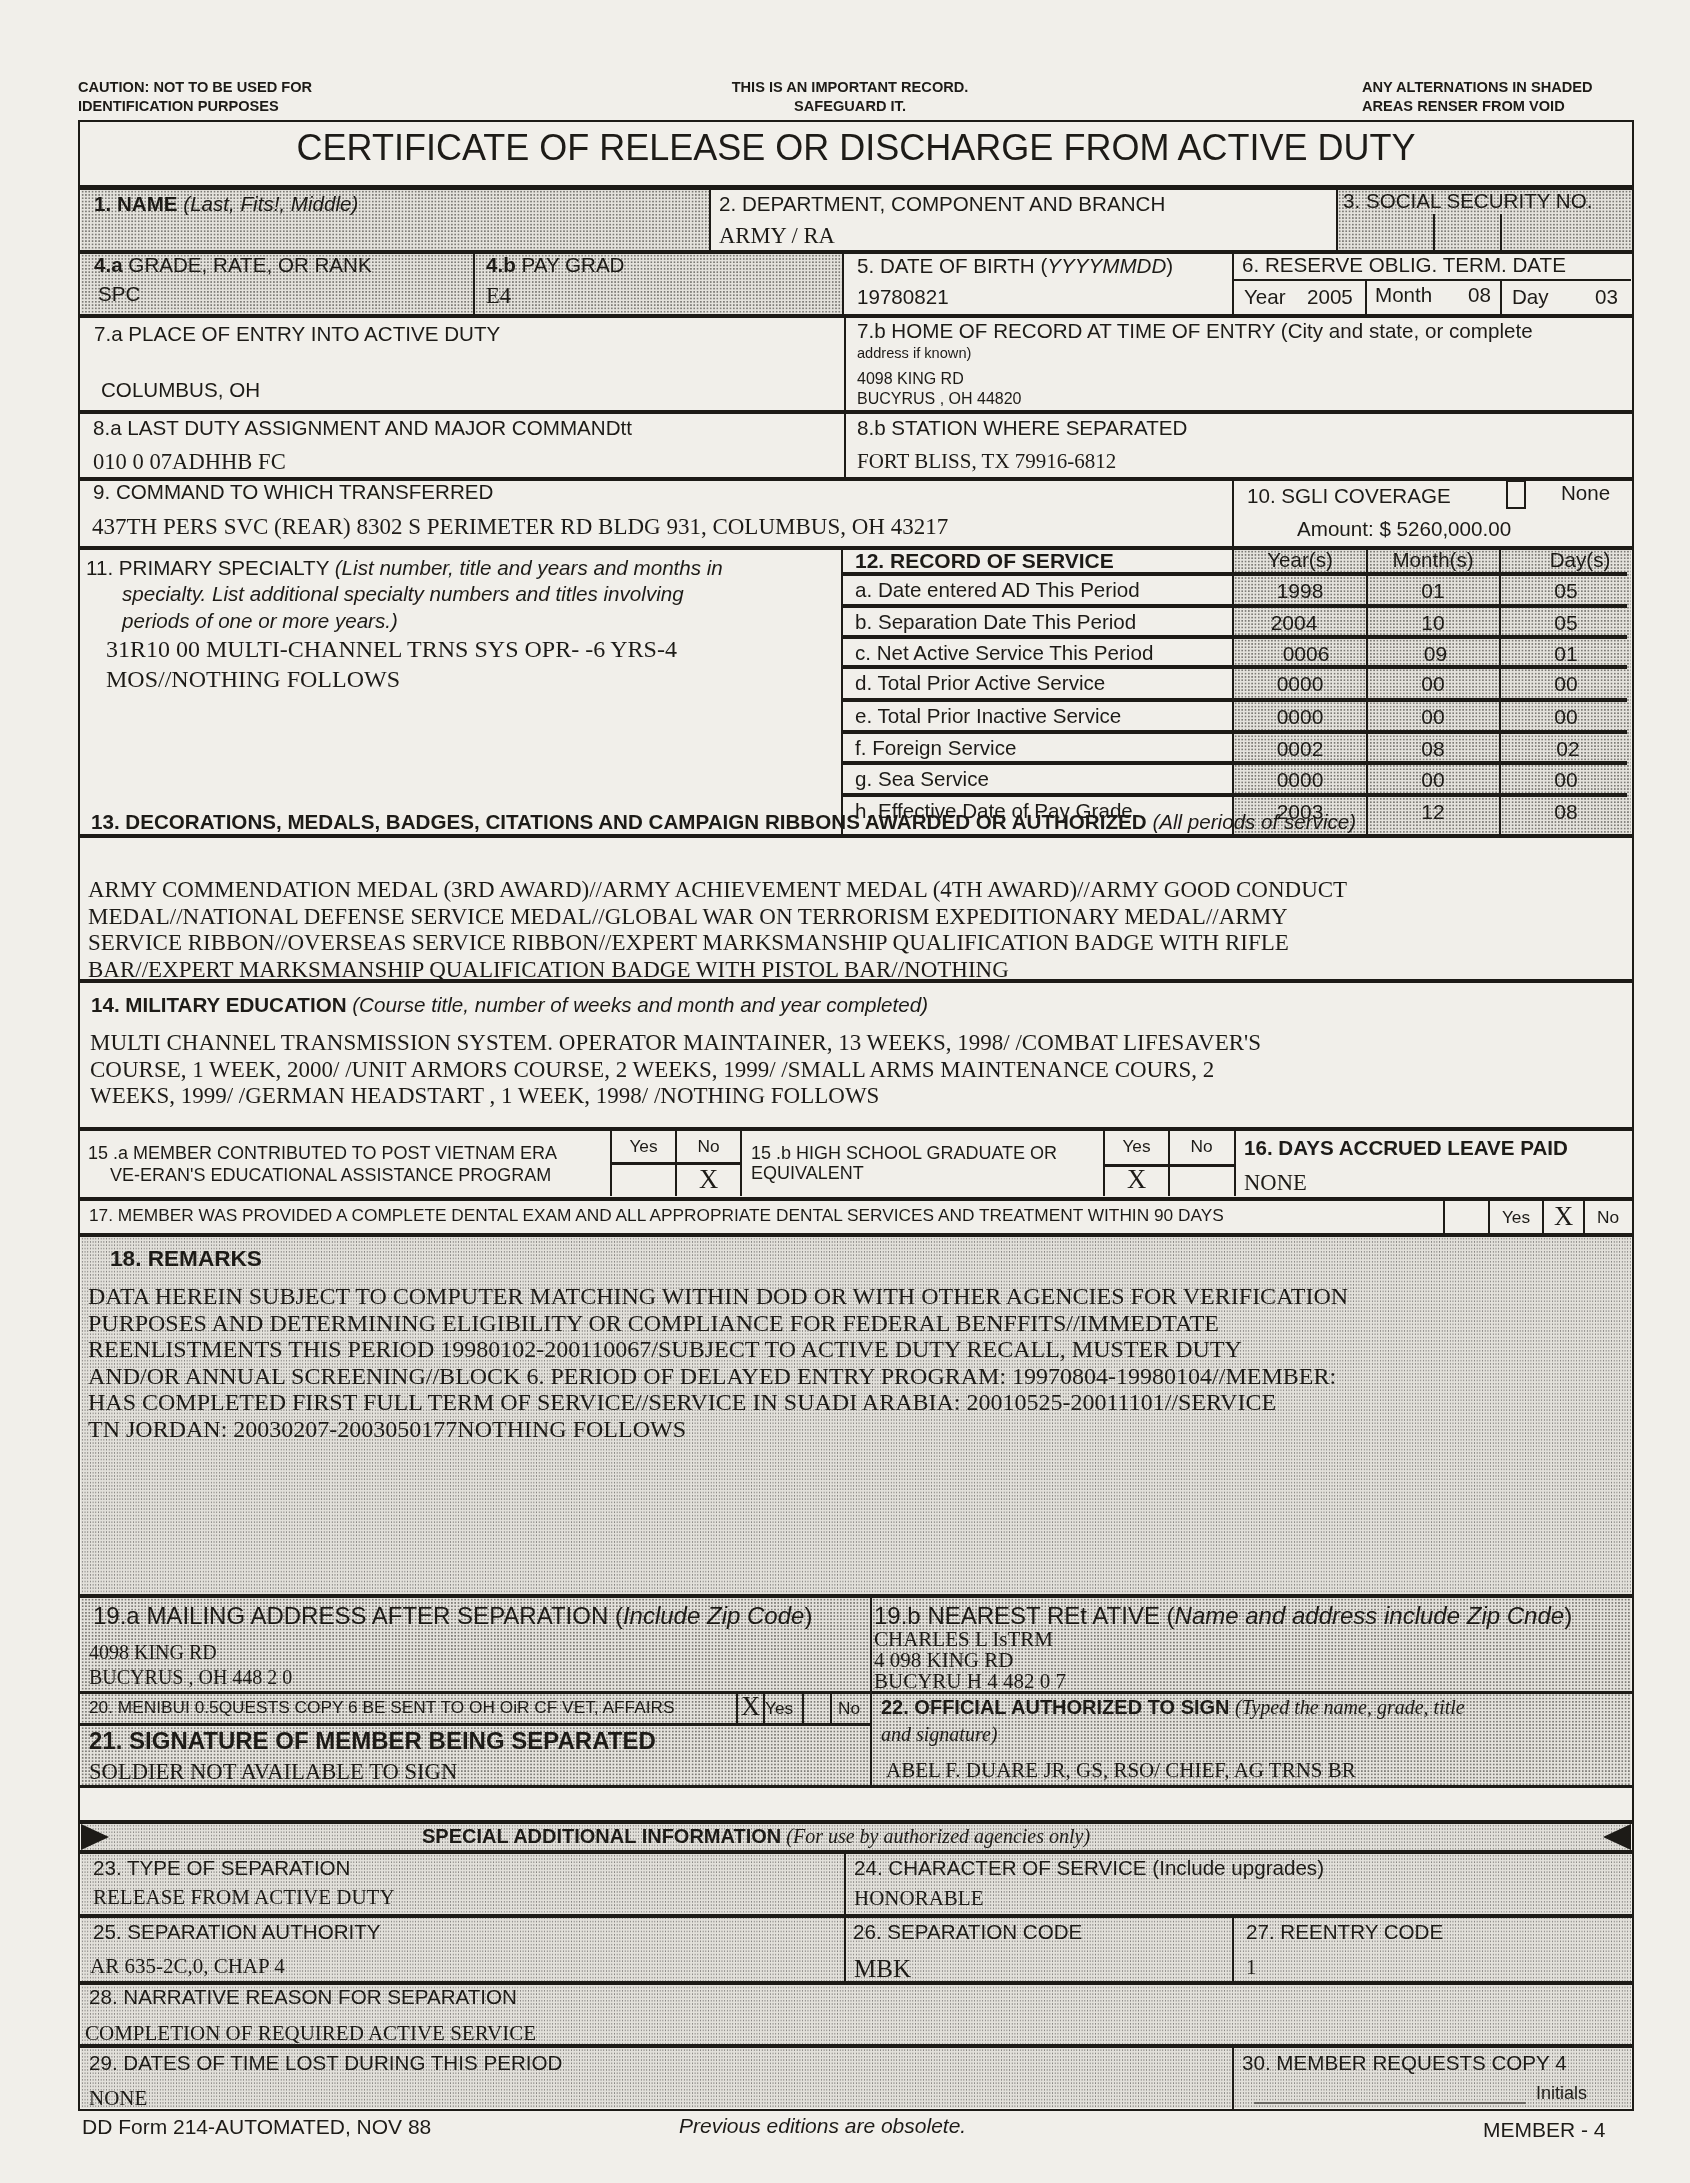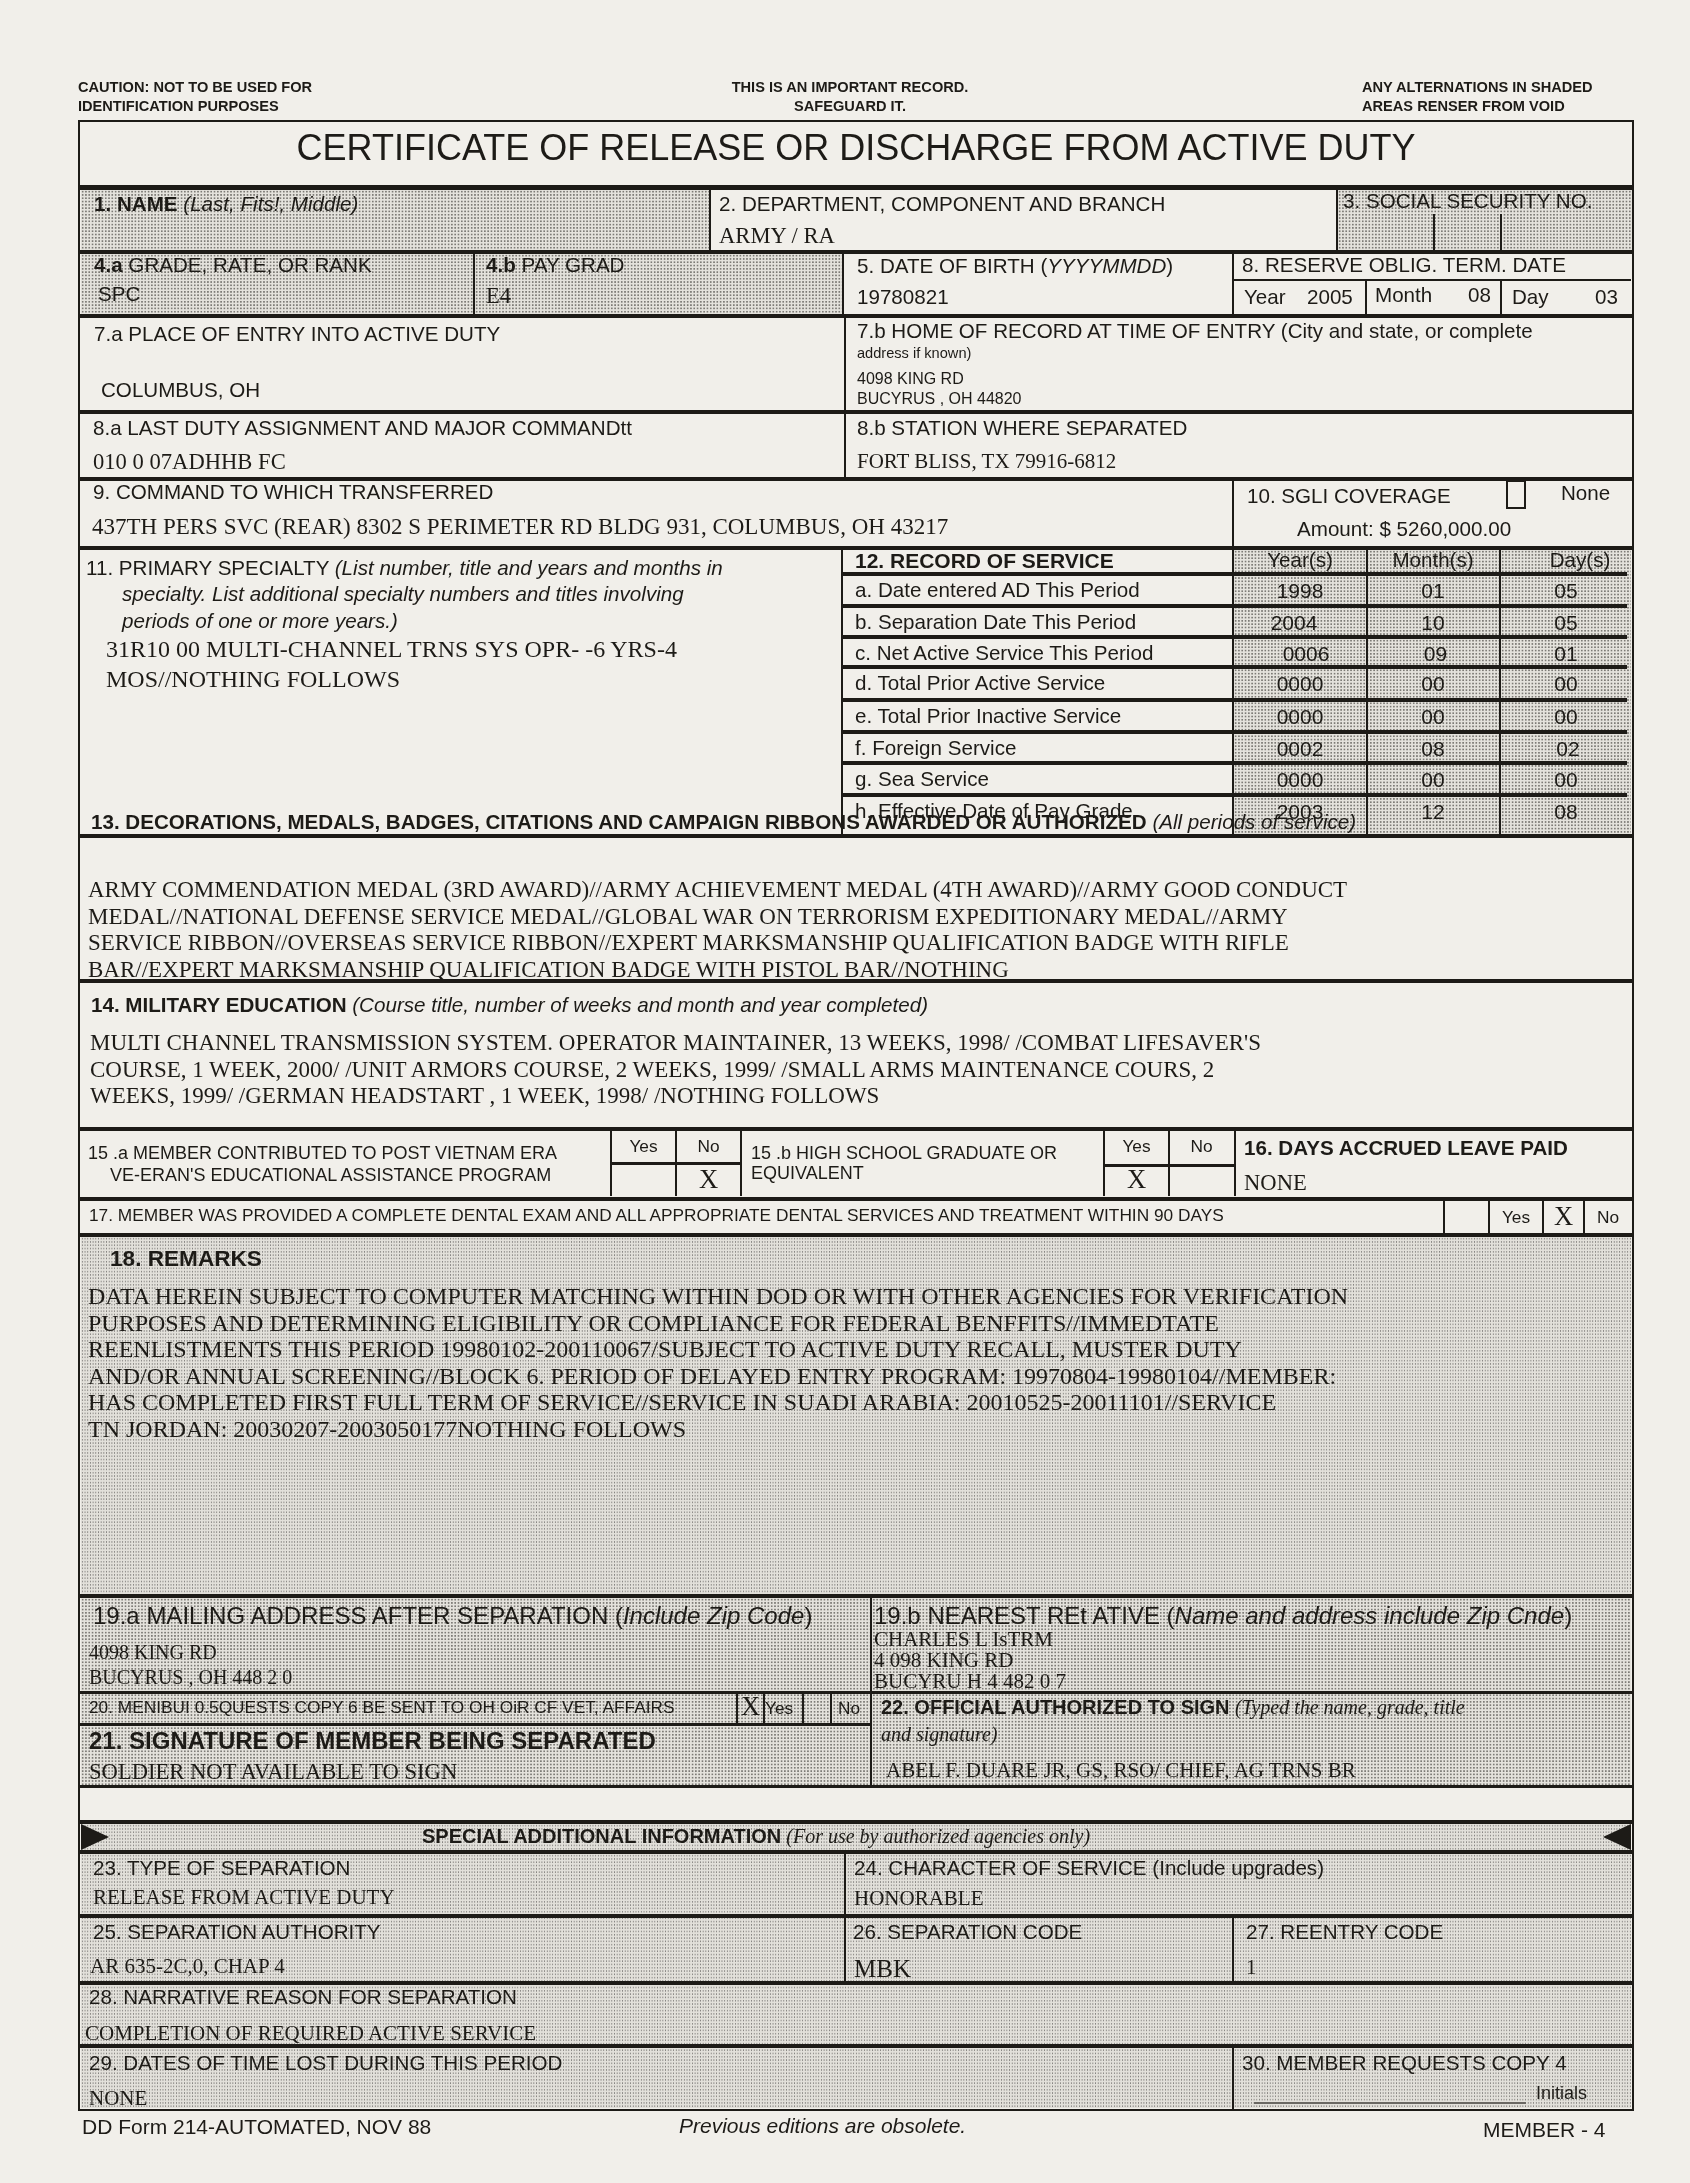--- a/index.html
+++ b/index.html
@@ -54,21 +54,21 @@
 <div class="lbl" style="left:94px;top:254px;"><b>4.a</b><span> GRADE, RATE, OR RANK</span></div>
 <div class="lbl" style="left:98px;top:283px;">SPC</div>
 <div class="vline" style="left:473px;top:254px;height:60px;"></div>
 <div class="abs shade" style="left:475px;top:254px;width:367px;height:60px;"></div>
 <div class="lbl" style="left:486px;top:254px;"><b>4.b</b><span> PAY GRAD</span></div>
 <div class="val" style="left:486px;top:283px;">E4</div>
 <div class="vline" style="left:842px;top:254px;height:60px;"></div>
 <div class="lbl" style="left:857px;top:255px;"><span>5. DATE OF BIRTH (</span><span class="it">YYYYMMDD</span><span>)</span></div>
 <div class="lbl" style="left:857px;top:286px;">19780821</div>
 <div class="vline" style="left:1232px;top:254px;height:60px;"></div>
-<div class="lbl" style="left:1242px;top:254px;">8. RESERVE OBLIG. TERM. DATE</div>
+<div class="lbl" style="left:1242px;top:254px;">6. RESERVE OBLIG. TERM. DATE</div>
 <div class="abs" style="left:1232px;top:279px;width:399px;height:2px;background:#1d1b17;"></div>
 <div class="lbl" style="left:1244px;top:286px;">Year</div>
 <div class="lbl" style="left:1307px;top:286px;">2005</div>
 <div class="vline" style="left:1365px;top:279px;height:35px;"></div>
 <div class="lbl" style="left:1375px;top:284px;">Month</div>
 <div class="lbl" style="left:1468px;top:284px;">08</div>
 <div class="vline" style="left:1500px;top:279px;height:35px;"></div>
 <div class="lbl" style="left:1512px;top:286px;">Day</div>
 <div class="lbl" style="left:1595px;top:286px;">03</div>
 <div class="hline" style="left:78px;top:314px;width:1556px;"></div>

